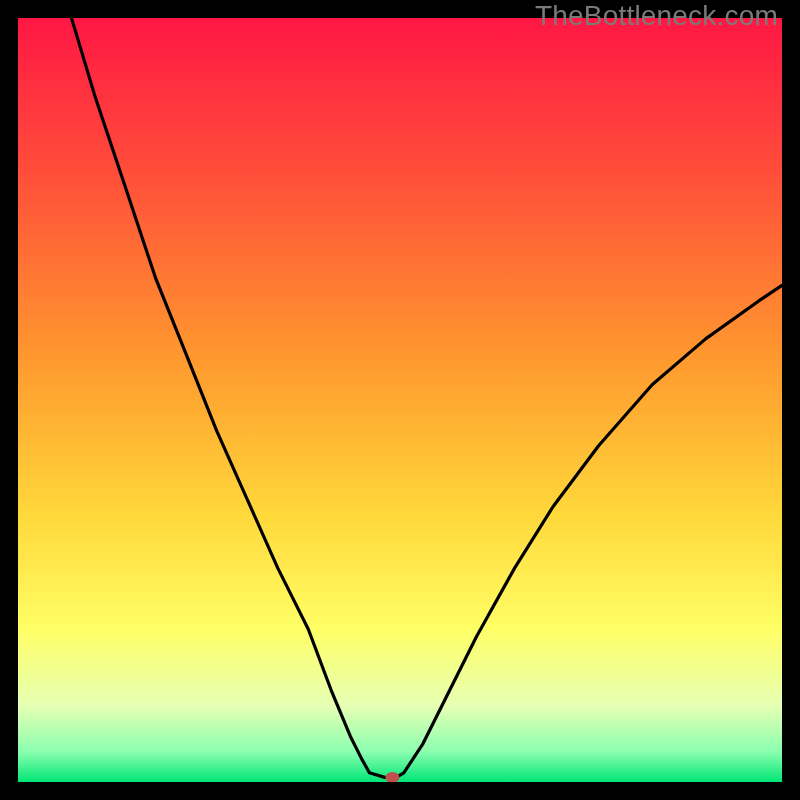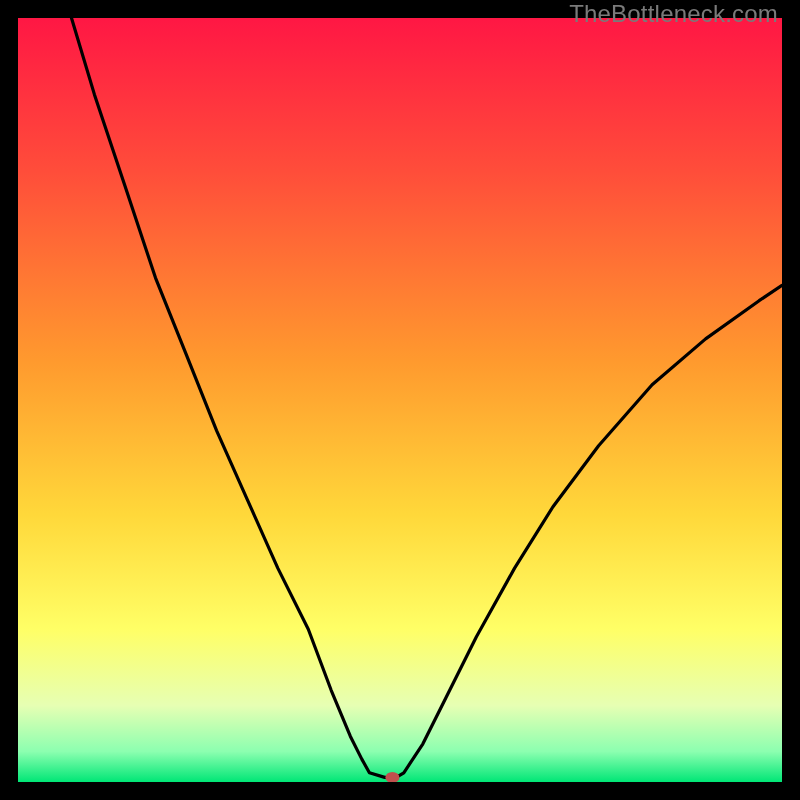--- a/index.html
+++ b/index.html
@@ -1,18 +1,18 @@
 <!DOCTYPE html>
 <html><head>
 <meta charset="utf-8">
 <style>
   * { margin: 0; padding: 0; box-sizing: border-box; }
   body { width: 800px; height: 800px; background: #000; position: relative; font-family: Arial, sans-serif; }
   .frame { position: absolute; left: 18px; top: 18px; width: 764px; height: 764px; }
-  .watermark { position: absolute; top: 0px; right: 22px; color: #7a7a7a; font-size: 24px; letter-spacing: 0.2px; }
+  .watermark { position: absolute; top: 0px; right: 22px; color: #7a7a7a; font-size: 28px; letter-spacing: 0.2px; }
   svg { display: block; }
 </style>
 </head>
 <body>
 
 <div class="frame">
   <svg id="chart-svg" width="764" height="764" viewBox="0 0 764 764">
     <defs>
       <linearGradient id="bg-grad" x1="0" y1="0" x2="0" y2="1">
           <stop offset="0%" stop-color="#ff1744"></stop>

